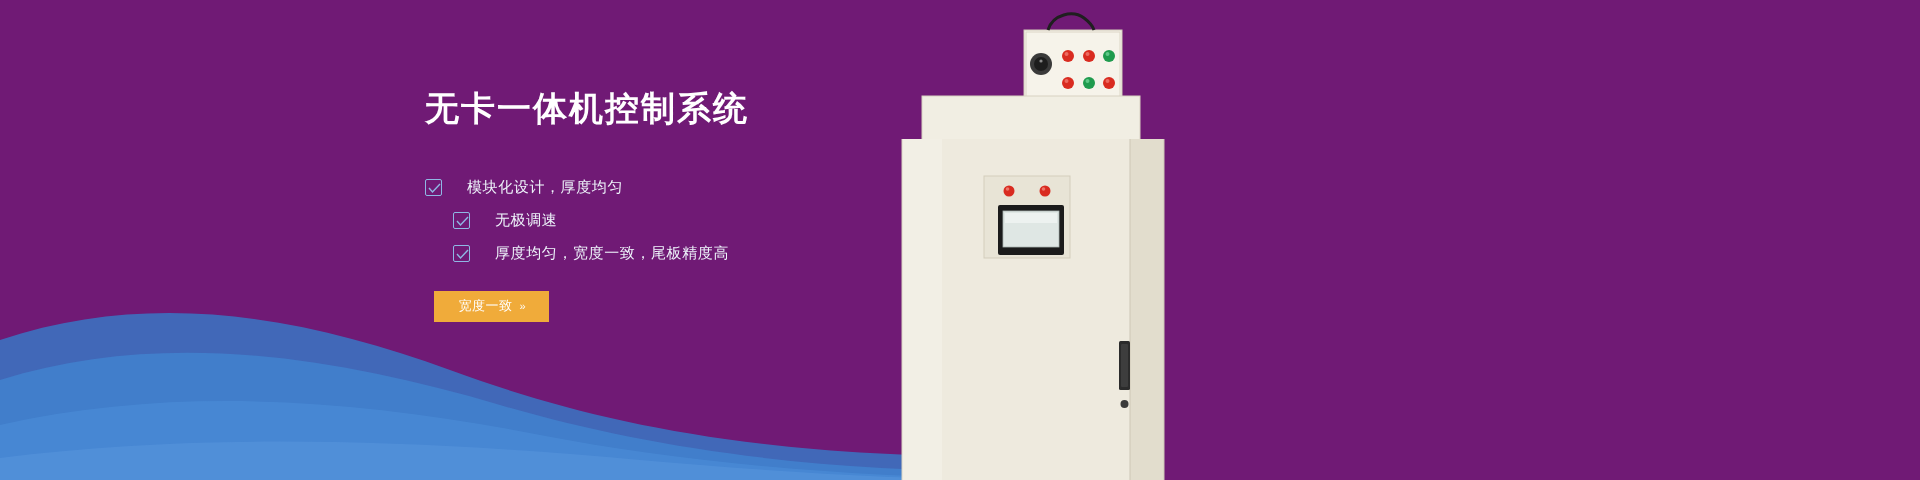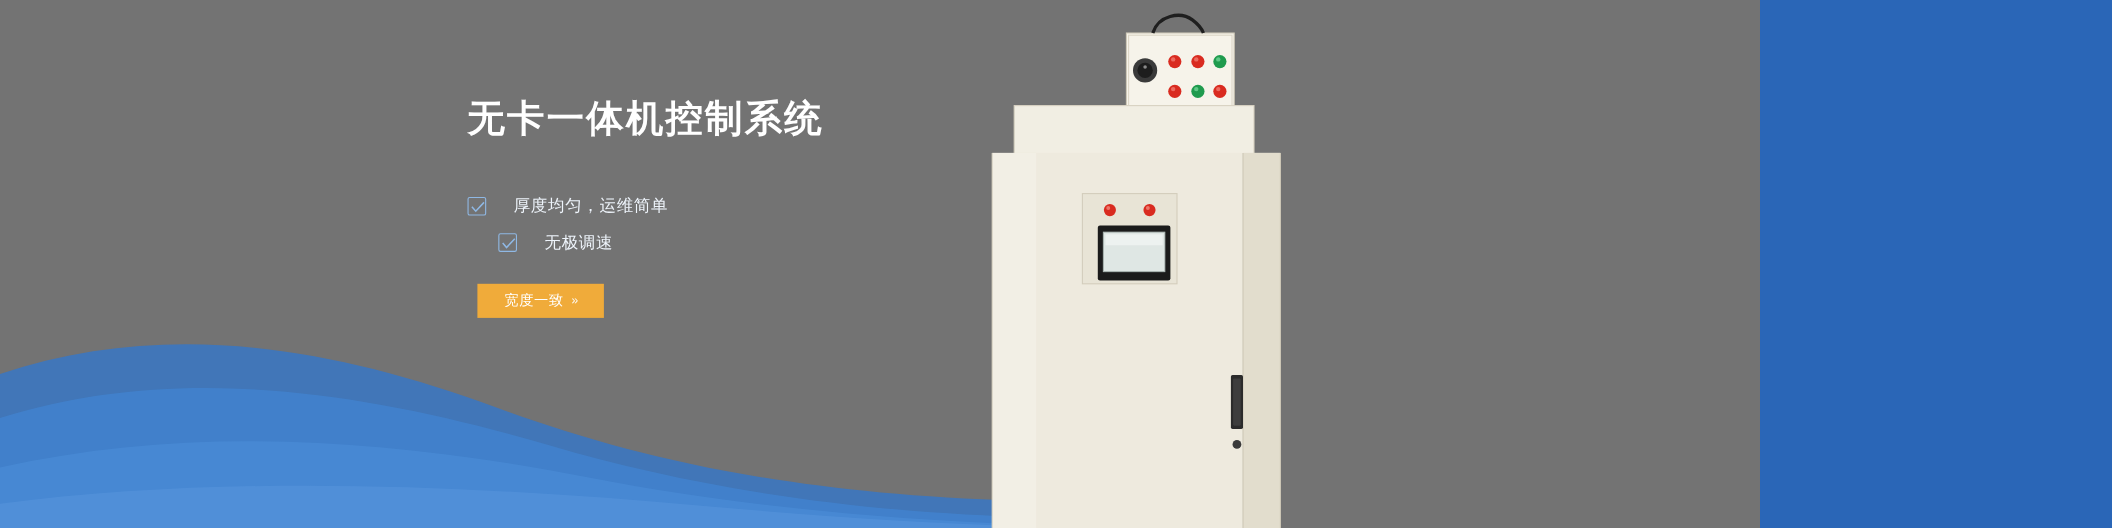--- a/index.html
+++ b/index.html
@@ -4,24 +4,24 @@
 <style>
   * { margin:0; padding:0; box-sizing:border-box; }
   html, body { width:1920px; height:480px; overflow:hidden; }
   body {
     font-family: "Liberation Sans", "DejaVu Sans", sans-serif;
     background:#2a66b7;
   }
 
   #banner {
     position:relative;
-    width:1600px;
+    width:1920px;
     height:480px;
     overflow:hidden;
-    background:#737373;
+    background:#701a75;
   }
 
   
   .wave-layer {
     position:absolute;
     left:0; bottom:0;
     width:1100px; height:260px;
     pointer-events:none;
   }
   .wave-layer svg { display:block; width:100%; height:100%; }
@@ -122,32 +122,40 @@
     <h1 class="hero-title">无卡一体机控制系统</h1>
 
     <ul class="feature-list">
 
       <li class="feature-item">
         <span class="check-box">
           <svg viewBox="0 0 13 11" aria-hidden="true">
             <polyline points="1,5 4.5,9 12,1" fill="none" stroke="#8fb8e4" stroke-width="1.4"></polyline>
           </svg>
         </span>
-        <span class="feature-text">厚度均匀，运维简单</span>
+        <span class="feature-text">模块化设计，厚度均匀</span>
       </li>
 
       <li class="feature-item">
         <span class="check-box">
           <svg viewBox="0 0 13 11" aria-hidden="true">
             <polyline points="1,5 4.5,9 12,1" fill="none" stroke="#8fb8e4" stroke-width="1.4"></polyline>
           </svg>
         </span>
         <span class="feature-text">无极调速</span>
       </li>
 
+      <li class="feature-item">
+        <span class="check-box">
+          <svg viewBox="0 0 13 11" aria-hidden="true">
+            <polyline points="1,5 4.5,9 12,1" fill="none" stroke="#8fb8e4" stroke-width="1.4"></polyline>
+          </svg>
+        </span>
+        <span class="feature-text">厚度均匀，宽度一致，尾板精度高</span>
+      </li>
 
     </ul>
 
     <div class="cta-wrap">
       <a href="#" class="cta-button">
         <span>宽度一致</span>
         <span class="cta-arrow">»</span>
       </a>
     </div>
 

